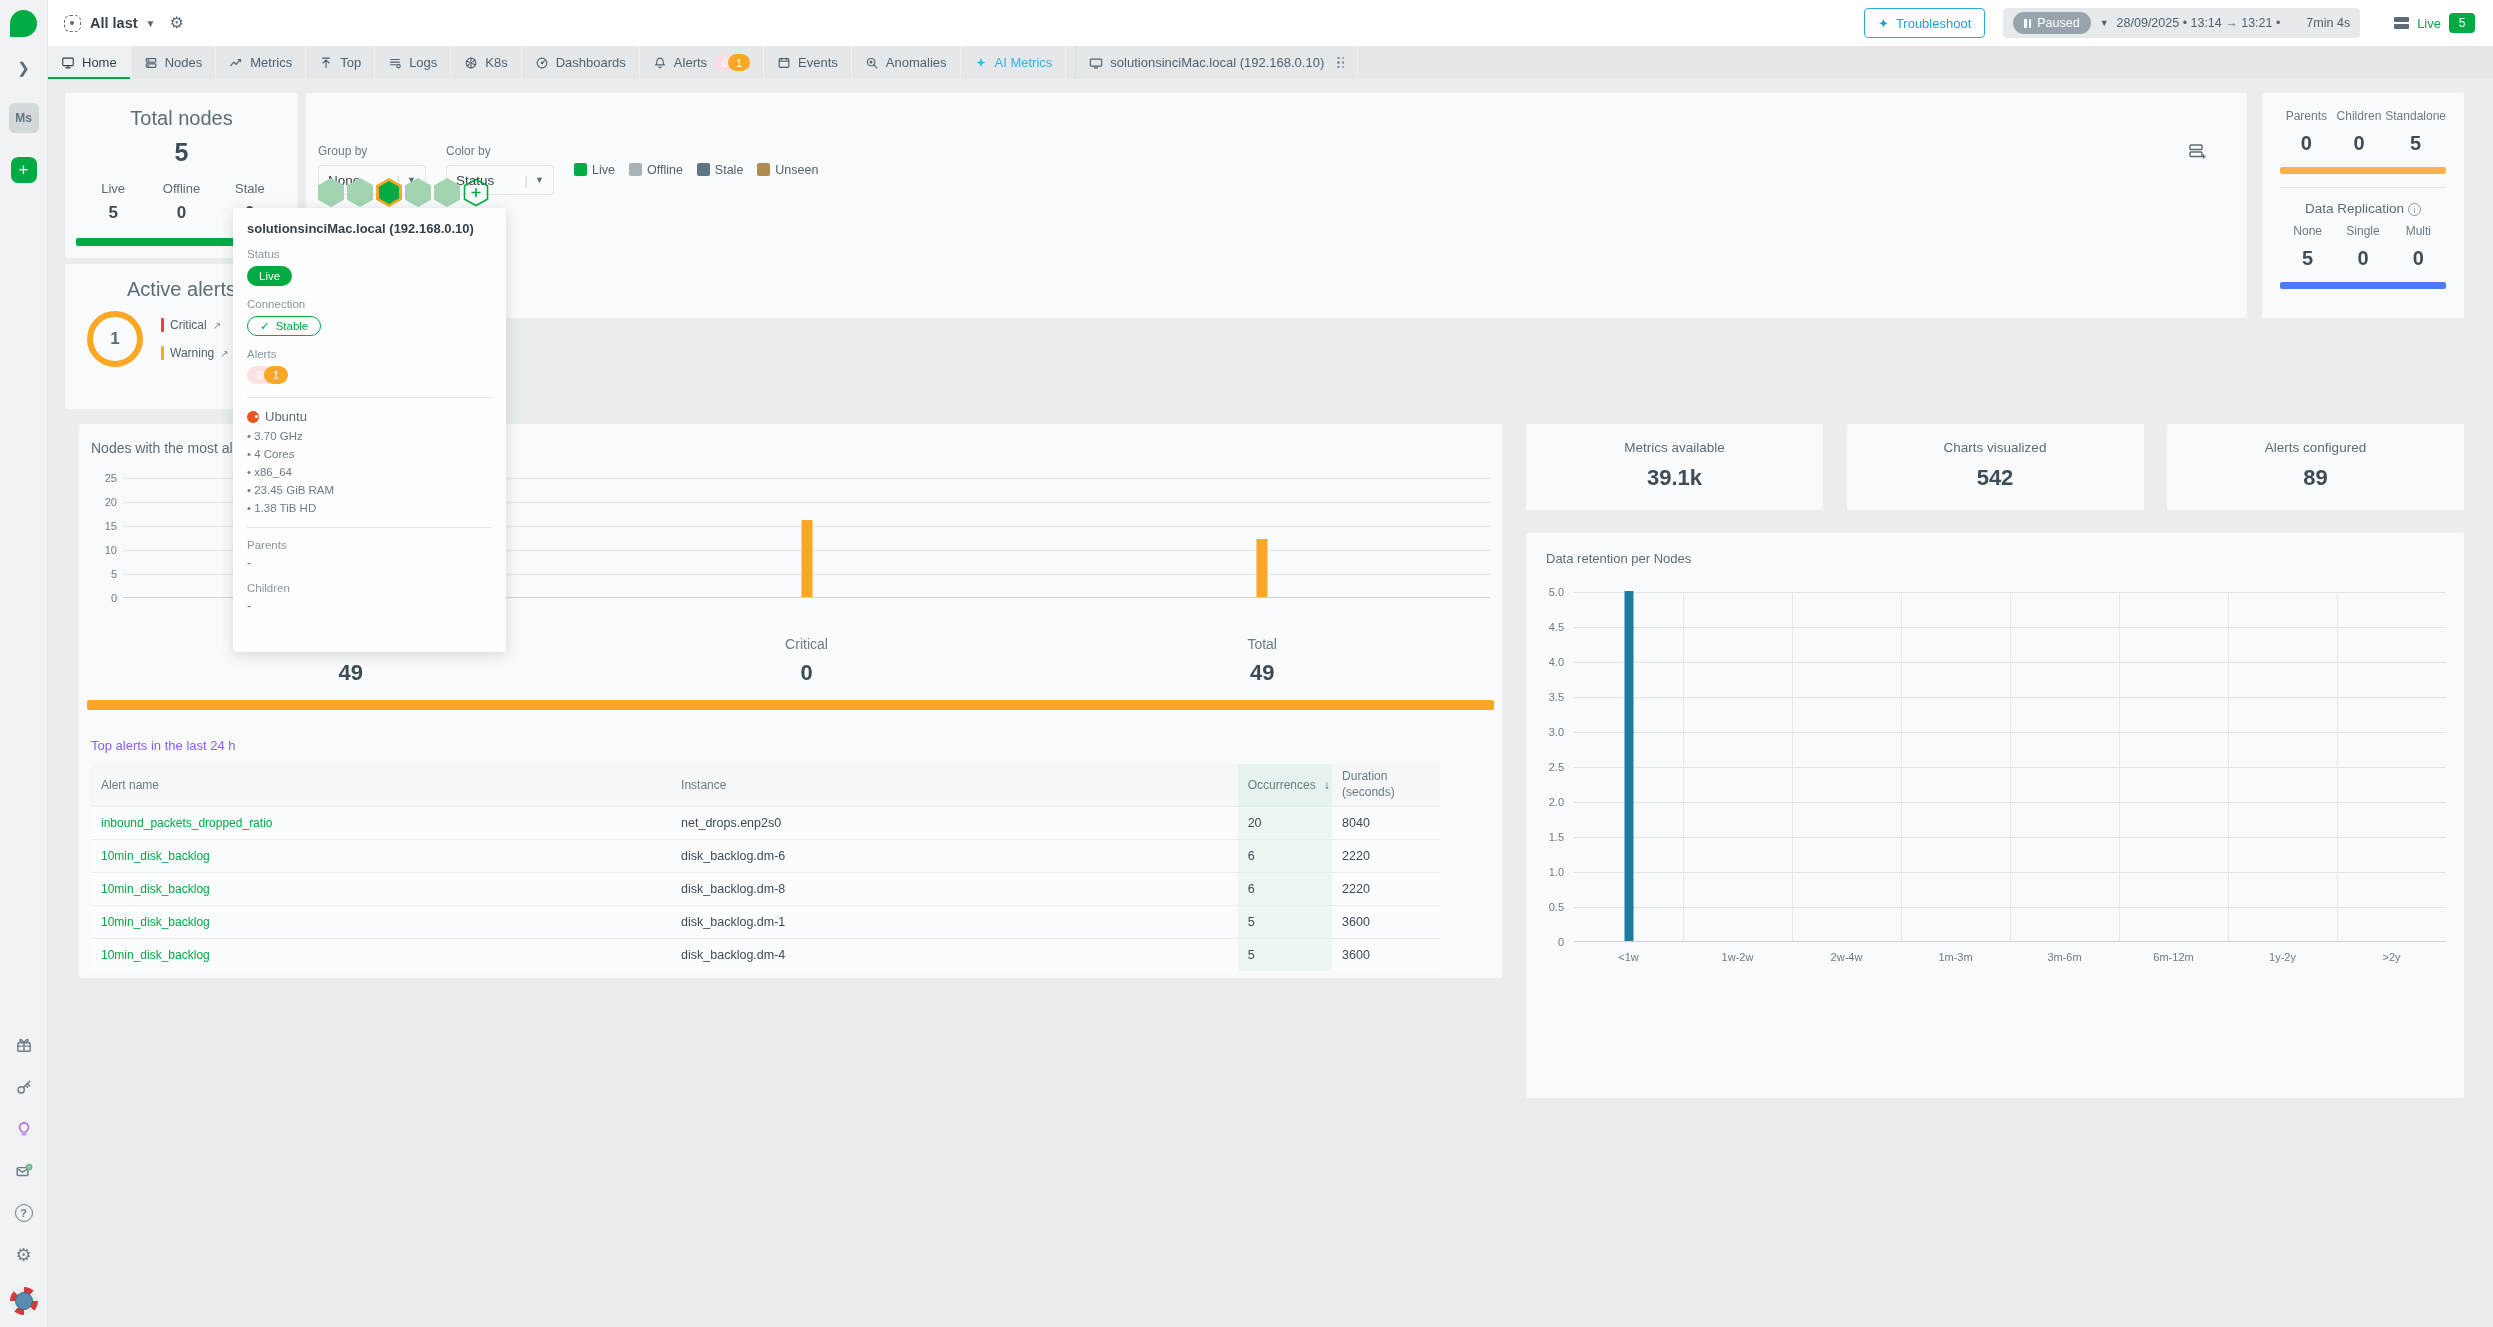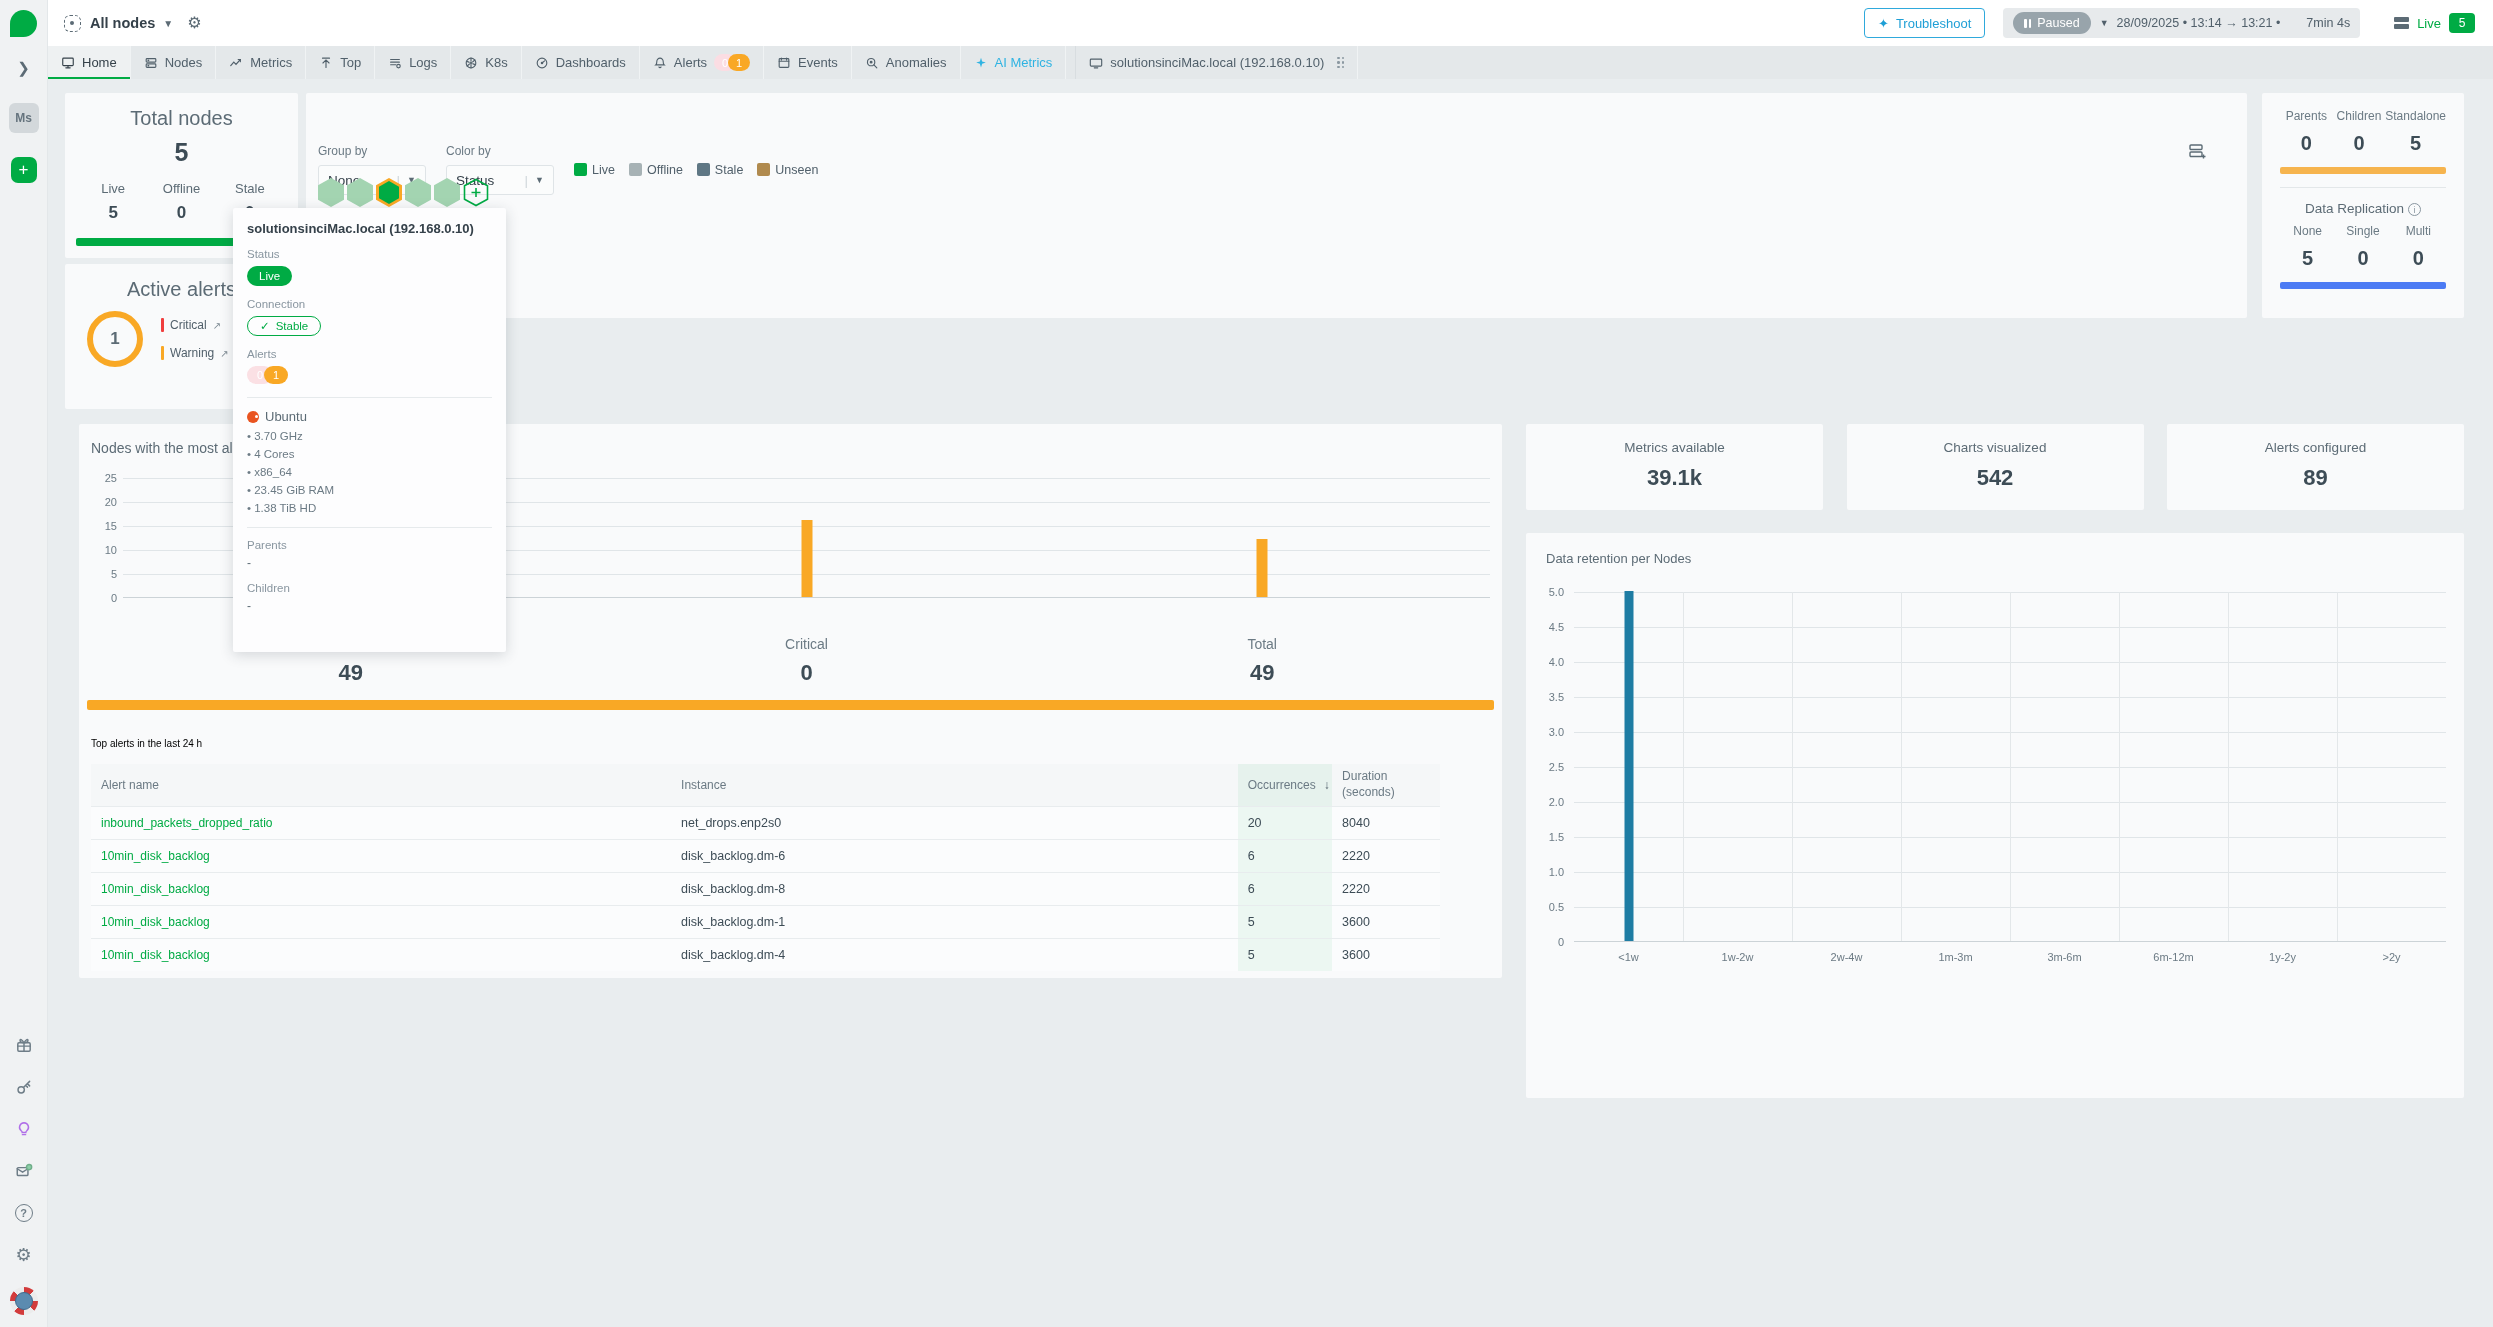--- a/index.html
+++ b/index.html
@@ -121,21 +121,21 @@
   .gridline { position:absolute; left:0; right:0; height:1px; background:#e0e5e8; }
   .ytick { position:absolute; width:30px; text-align:right; font-size:11px; color:#6b7a84; transform:translateY(-6px); }
   .cat-row { position:absolute; left:44px; right:12px; top:182px; display:flex; }
   .cat { flex:1; text-align:center; font-size:11px; color:#6b7a84; }
   .vbar { position:absolute; width:11px; background:#f9a825; bottom:0; transform:translateX(-50%); }
   .stats-row { position:absolute; left:44px; right:12px; top:212px; display:flex; }
   .stat { flex:1; text-align:center; }
   .stat .lbl { font-size:14px; color:#6b7a84; }
   .stat .val { font-size:22px; font-weight:bold; color:#3d4c56; margin-top:8px; }
   .severity-bar { position:absolute; left:8px; right:8px; top:276px; height:10px; background:#f9a825; border-radius:2px; }
-  .section-title { position:absolute; left:12px; top:314px; font-size:10px; color:#000000; }
+  .section-title { position:absolute; left:12px; top:314px; font-size:13px; color:#8b5cf6; }
   .table { position:absolute; left:12px; right:62px; top:340px; background:#fbfcfd; }
   .t-header, .t-row { display:grid; grid-template-columns:43% 42% 7% 8%; align-items:center; }
   .t-header { height:42px; background:#f5f7f8; font-size:12px; color:#6b7a84; }
   .t-header > div, .t-row > div { padding:0 10px; }
   .t-row { height:33px; border-top:1px solid #e8ecee; font-size:12.5px; color:#3d4c56; cursor:pointer; }
   .t-row .alert-name { color:#00ab44; font-size:12px; }
   .col-occ { background:rgba(0,171,68,0.06); height:100%; display:flex; align-items:center; }
   .sort-arrow { color:#51606b; margin-left:8px; }
   .dur-head { line-height:1.3; }
 
@@ -210,21 +210,21 @@
         </div>
         <div class="side-icon">
           <span class="gear-glyph">⚙</span>
         </div>
       </div>
     <div class="avatar"></div>
   </aside>
 
   <header class="topbar">
     <div class="scope-icon"></div>
-    <div class="ws-name">All nodes</div>
+    <div class="ws-name">All last</div>
     <div class="caret">▼</div>
     <div class="top-gear gear-glyph">⚙</div>
     <div class="top-right">
       <button class="btn-troubleshoot">
         <span class="sparkle">✦</span>
         <span>Troubleshoot</span>
       </button>
       <div class="time-group">
         <span class="paused-pill">
           <span class="pause-bars">

